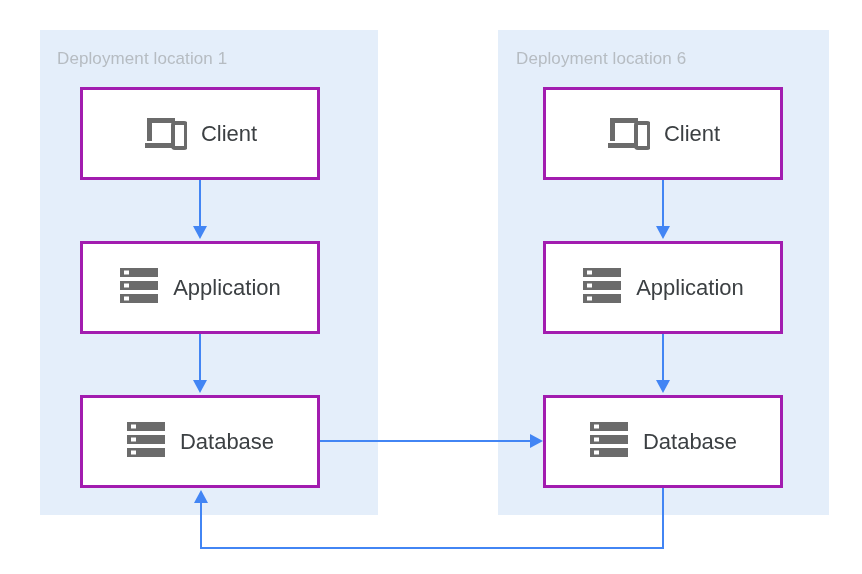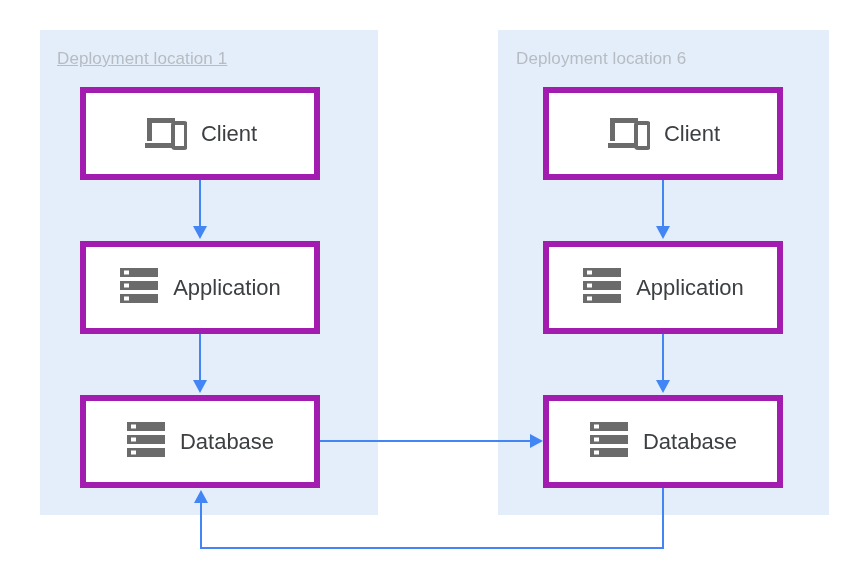--- a/index.html
+++ b/index.html
@@ -28,21 +28,21 @@
     position: absolute;
     font-size: 17px;
     color: #b6bcc2;
     letter-spacing: 0.1px;
     white-space: nowrap;
   }
   .node-box {
     position: absolute;
     box-sizing: border-box;
     background: #ffffff;
-    border: 6px solid #a21caf;
+    border: 3px solid #a21caf;
     display: flex;
     align-items: center;
     justify-content: center;
   }
   .node-inner {
     display: flex;
     align-items: center;
     gap: 14px;
   }
   .node-label {
@@ -86,21 +86,21 @@
     border-bottom: 7px solid transparent;
     border-left: 13px solid #4285f4;
   }
 </style>
 </head>
 <body>
 
 <div id="diagram-canvas">
 
   <div class="zone" style="left:40px; top:30px; width:338px; height:485px;"></div>
-  <div class="zone-label" style="left:57px; top:49px;text-decoration:underline;">Deployment location 1</div>
+  <div class="zone-label" style="left:57px; top:49px;">Deployment location 1</div>
 
   <div class="node-box" style="left:80px; top:87px; width:240px; height:93px;">
     <div class="node-inner">
       <span class="icon">
         <svg width="44" height="36" viewBox="0 0 44 36" aria-hidden="true">
           <path d="M4 4 h28 v5 H9 v18 H4 Z" fill="#6b6b6b"></path>
           <rect x="2" y="29" width="30" height="5" fill="#6b6b6b"></rect>
           <rect x="30" y="9" width="13" height="25" rx="2" fill="none" stroke="#6b6b6b" stroke-width="4"></rect>
         </svg>
       </span>

